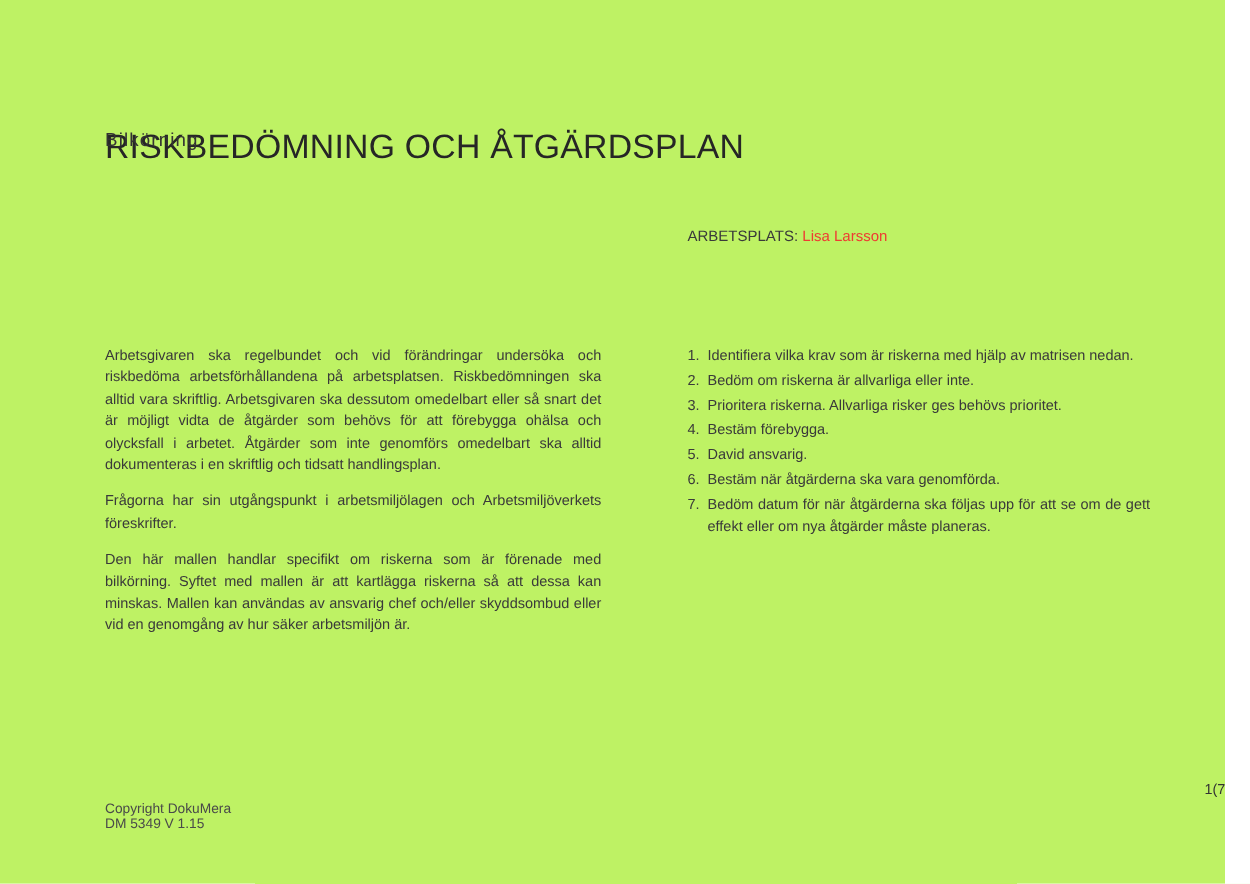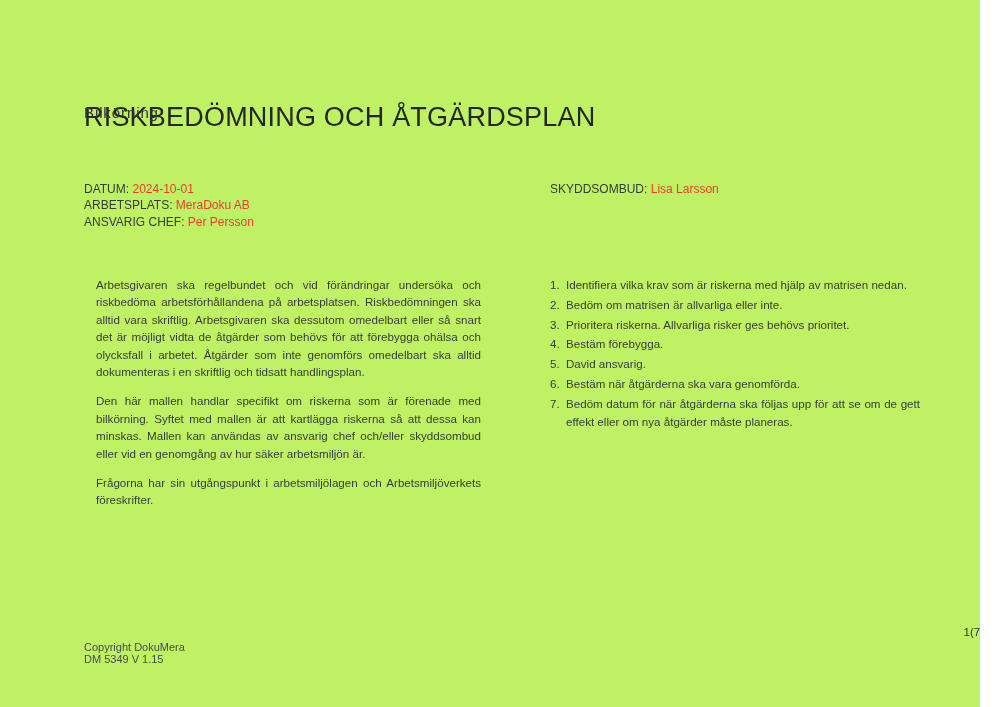--- a/index.html
+++ b/index.html
@@ -52,21 +52,21 @@
   .col-left {
     position: absolute;
     left: 84px;
     top: 276px;
     width: 397px;
     font-size: 11.6px;
     line-height: 17.4px;
     text-align: justify;
     color: #3a3a3a;
   }
-  .col-left p { margin: 0 0 12px 12px; }
+  .col-left p { margin: 0 0 12px 0; }
   .col-left p:last-child { margin-bottom: 0; }
   .col-right {
     position: absolute;
     left: 550px;
     top: 276px;
     width: 370px;
     font-size: 11.6px;
     line-height: 17.8px;
     color: #3a3a3a;
   }
@@ -92,60 +92,43 @@
   }
 </style>
 </head>
 <body>
 
 <div class="page">
 
   <h1 class="doc-title">RISKBEDÖMNING OCH ÅTGÄRDSPLAN</h1>
   <div class="doc-subtitle">Bilkörning</div>
 
-  <div class="fields-left">
-    <div class="field-row">
-      <span class="field-label">DATUM:</span>
-      <span> </span>
-      <span class="field-value">2024-10-01</span>
-    </div>
-    <div class="field-row">
-      <span class="field-label">ARBETSPLATS:</span>
-      <span> </span>
-      <span class="field-value">MeraDoku AB</span>
-    </div>
-    <div class="field-row">
-      <span class="field-label">ANSVARIG CHEF:</span>
-      <span> </span>
-      <span class="field-value">Per Persson</span>
-    </div>
-  </div>
 
   <div class="fields-right">
     <div class="field-row">
-      <span class="field-label">SKYDDSOMBUD:</span>
+      <span class="field-label">ARBETSPLATS:</span>
       <span> </span>
       <span class="field-value">Lisa Larsson</span>
     </div>
   </div>
 
   <div class="col-left">
     <p>Arbetsgivaren ska regelbundet och vid förändringar undersöka och riskbedöma arbetsförhållandena på arbetsplatsen. Riskbedömningen ska alltid vara skriftlig. Arbetsgivaren ska dessutom omedelbart eller så snart det är möjligt vidta de åtgärder som behövs för att förebygga ohälsa och olycksfall i arbetet. Åtgärder som inte genomförs omedelbart ska alltid dokumenteras i en skriftlig och tidsatt handlingsplan.</p>
+    <p>Frågorna har sin utgångspunkt i arbetsmiljölagen och Arbetsmiljöverkets föreskrifter.</p>
     <p>Den här mallen handlar specifikt om riskerna som är förenade med bilkörning. Syftet med mallen är att kartlägga riskerna så att dessa kan minskas. Mallen kan användas av ansvarig chef och/eller skyddsombud eller vid en genomgång av hur säker arbetsmiljön är.</p>
-    <p>Frågorna har sin utgångspunkt i arbetsmiljölagen och Arbetsmiljöverkets föreskrifter.</p>
   </div>
 
   <div class="col-right">
     <div class="step">
       <span class="step-num">1.</span>
       <span class="step-text">Identifiera vilka krav som är riskerna med hjälp av matrisen nedan.</span>
     </div>
     <div class="step">
       <span class="step-num">2.</span>
-      <span class="step-text">Bedöm om matrisen är allvarliga eller inte.</span>
+      <span class="step-text">Bedöm om riskerna är allvarliga eller inte.</span>
     </div>
     <div class="step">
       <span class="step-num">3.</span>
       <span class="step-text">Prioritera riskerna. Allvarliga risker ges behövs prioritet.</span>
     </div>
     <div class="step">
       <span class="step-num">4.</span>
       <span class="step-text">Bestäm förebygga.</span>
     </div>
     <div class="step">

